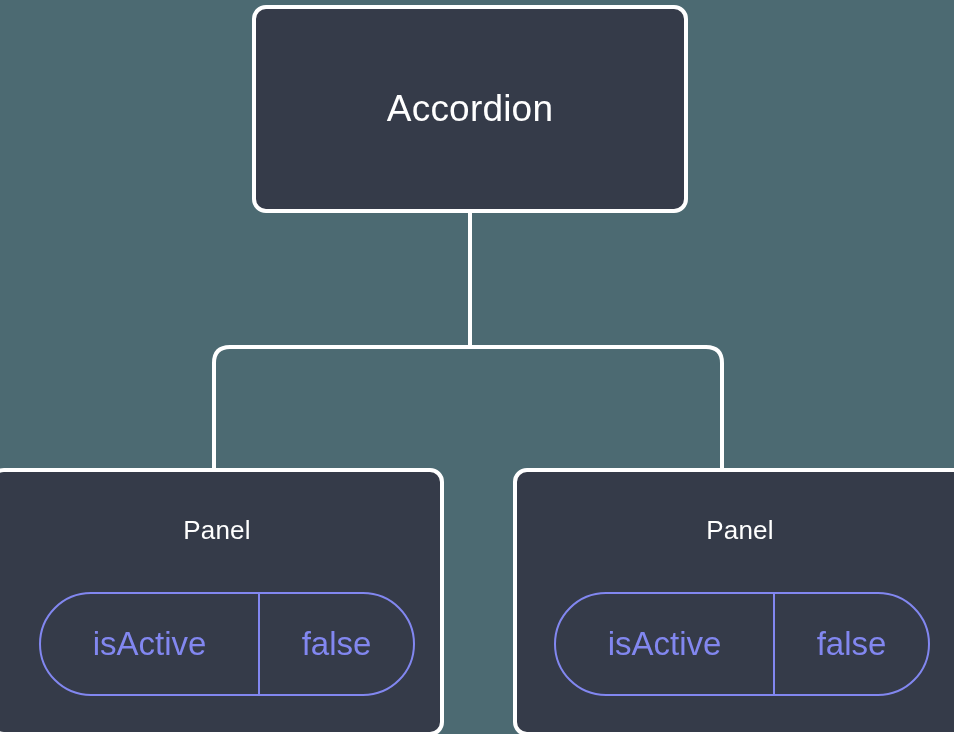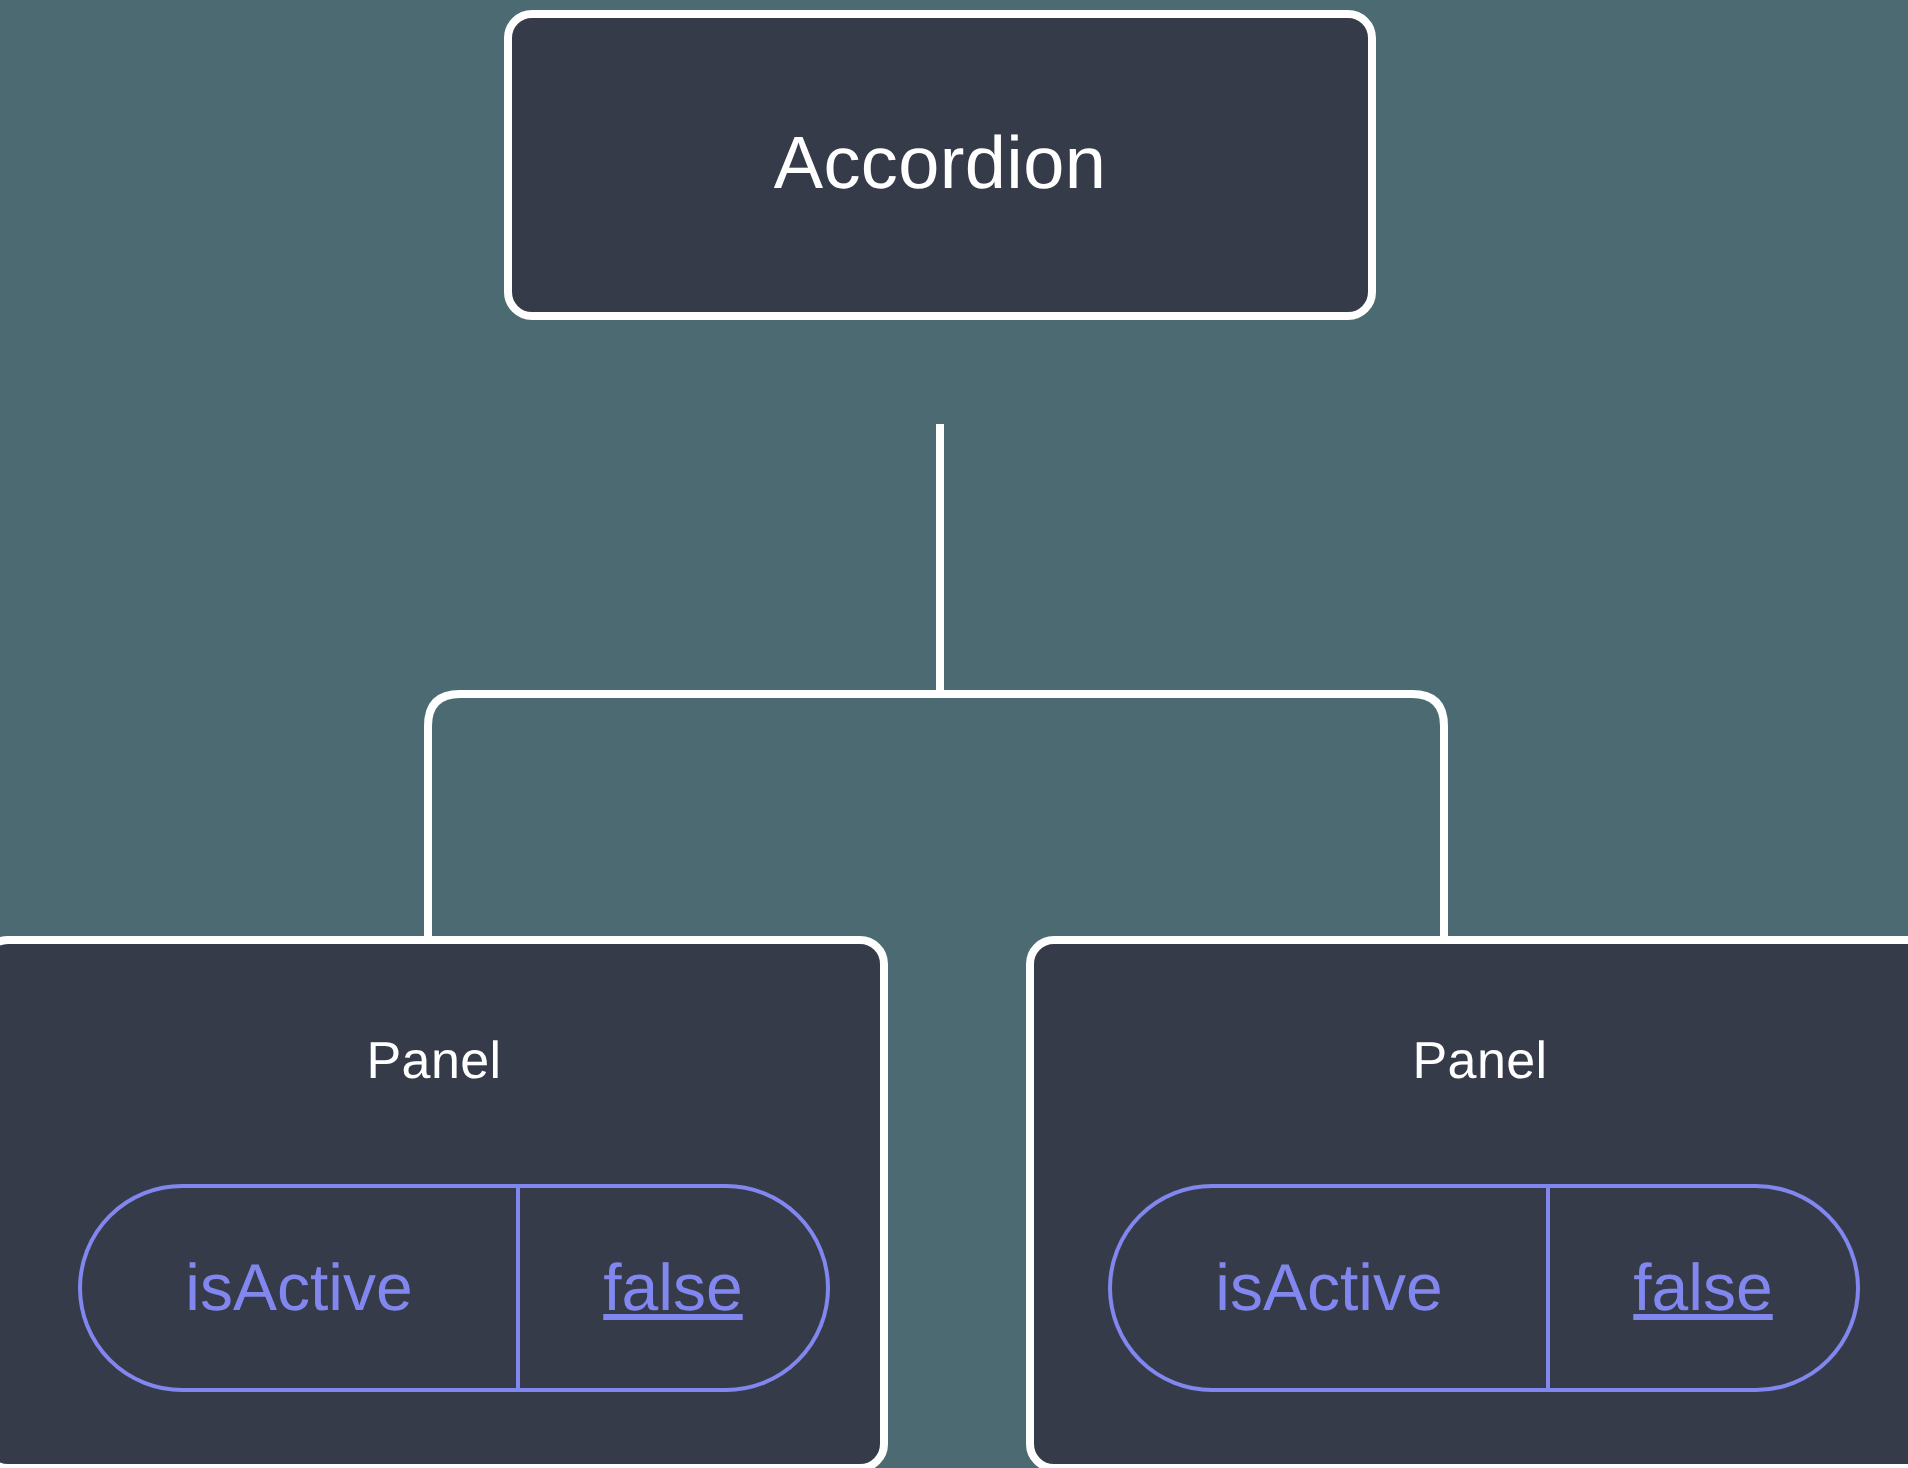--- a/index.html
+++ b/index.html
@@ -35,21 +35,21 @@
     border: 4px solid #ffffff;
     border-radius: 14px;
     display: flex;
     flex-direction: column;
     align-items: center;
   }
   .node-root {
     left: 252px;
     top: 5px;
     width: 436px;
-    height: 155px;
+    height: 208px;
     justify-content: center;
   }
   .node-child {
     top: 468px;
     height: 268px;
     justify-content: flex-start;
     padding-top: 44px;
   }
   .node-child-left {
     left: -10px;
@@ -96,21 +96,20 @@
     font-size: 33px;
     font-weight: 400;
     white-space: nowrap;
   }
   .chip-key {
     flex: 0 0 217px;
     border-right: 2px solid #8287f0;
   }
   .chip-val {
     flex: 1 1 auto;
-    text-decoration: underline;
   }
 </style>
 </head>
 <body>
 
 <div id="canvas">
 
   <svg class="edges" viewBox="0 0 954 734" width="954" height="734" fill="none" xmlns="http://www.w3.org/2000/svg">
     <path d="M470 212 L470 347" stroke="#ffffff" stroke-width="4" stroke-linecap="butt"></path>
     <path d="M214 468 L214 363 Q214 347 230 347 L470 347" stroke="#ffffff" stroke-width="4" stroke-linecap="butt" fill="none"></path>

